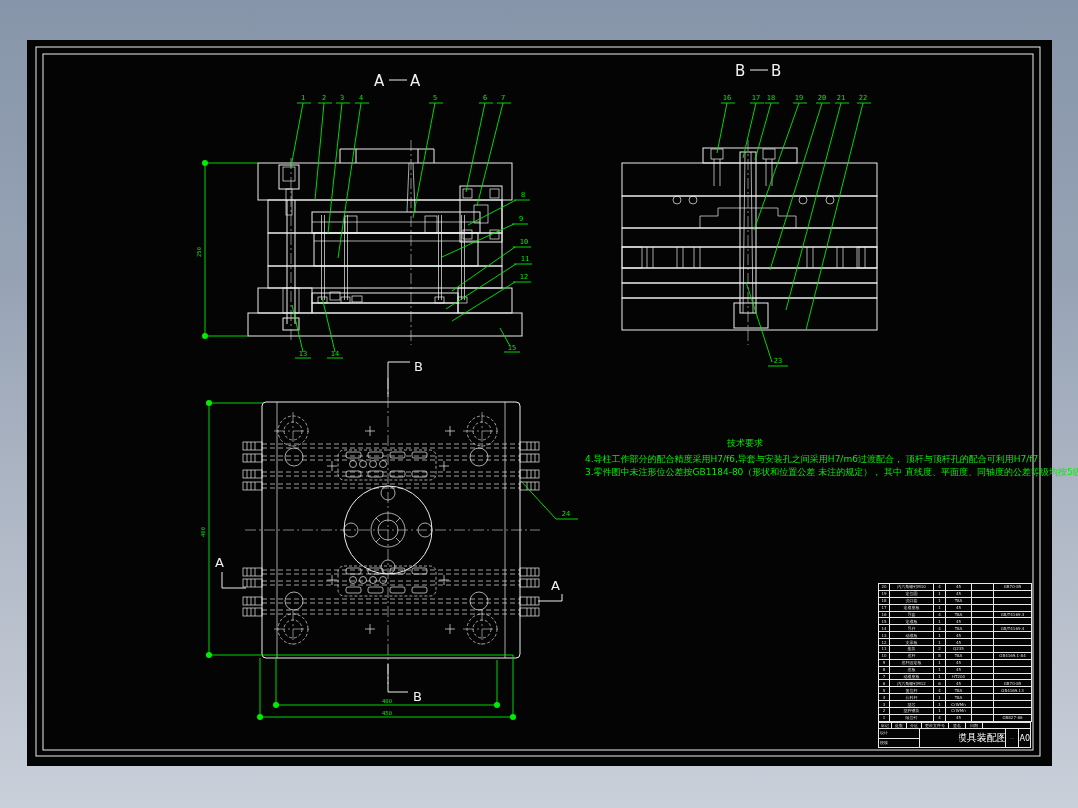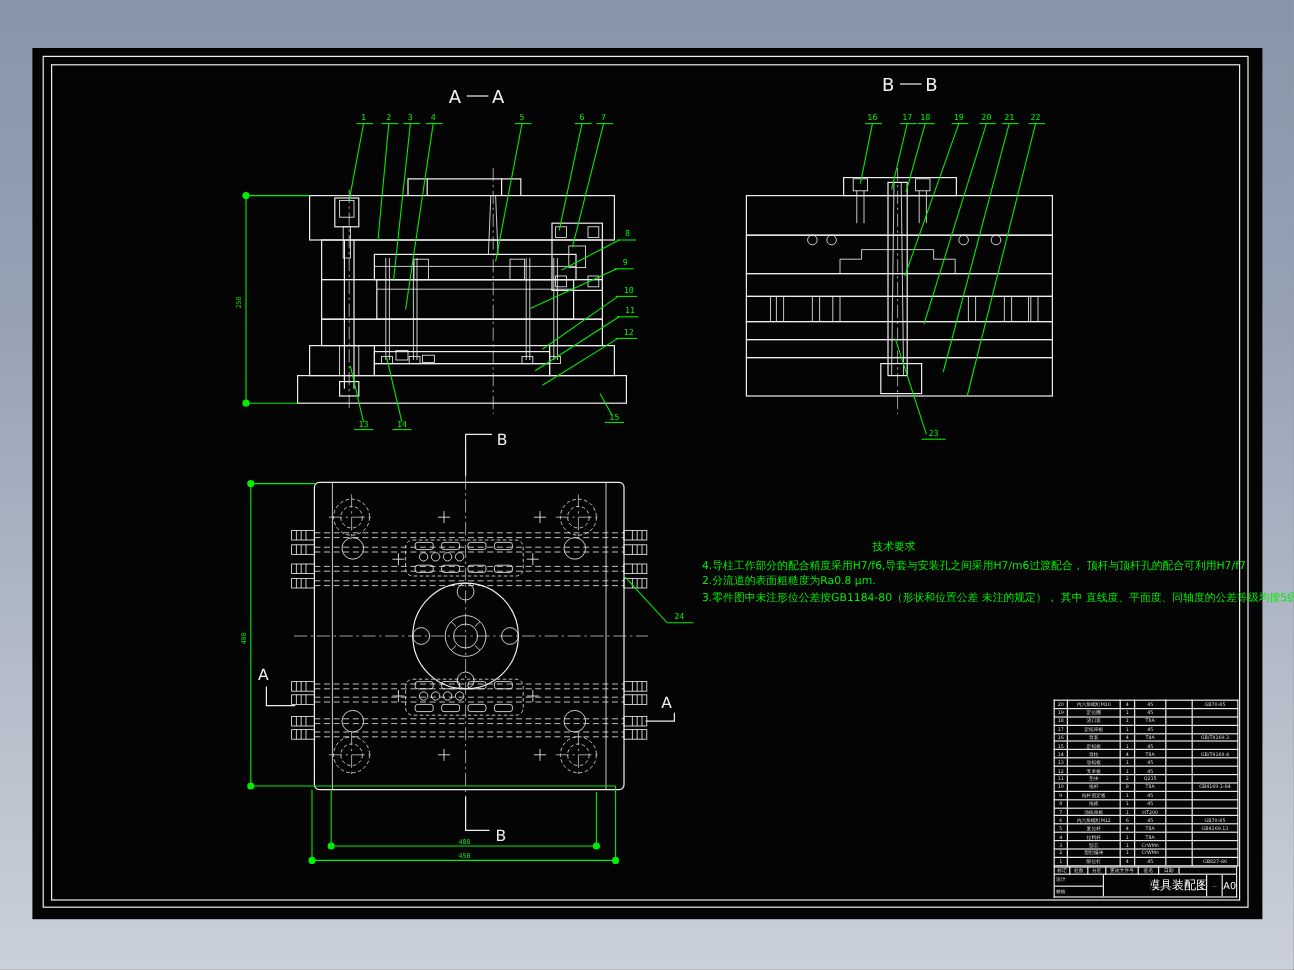--- a/index.html
+++ b/index.html
@@ -11,21 +11,21 @@
   .w{stroke:#eeeeee;stroke-width:1;fill:none;}
   .wt{stroke:#eeeeee;stroke-width:0.7;fill:none;}
   .cl{stroke:#d8d8d8;stroke-width:0.6;fill:none;stroke-dasharray:11 3 2 3;}
   .dsh{stroke:#e0e0e0;stroke-width:0.7;fill:none;stroke-dasharray:5 3;}
   .dsh2{stroke:#e0e0e0;stroke-width:0.7;fill:none;stroke-dasharray:3 2;}
   .gl{stroke:#00ee00;stroke-width:0.9;fill:none;}
   .gt{fill:#00ee00;font-size:7px;font-family:"DejaVu Sans Mono",monospace;text-anchor:middle;}
   .gdim{fill:#00ee00;font-size:5.5px;font-family:"DejaVu Sans Mono",monospace;text-anchor:middle;}
   .vt{fill:#f2f2f2;font-size:15px;font-family:"DejaVu Sans",sans-serif;}
   .st{fill:#f2f2f2;font-size:13px;font-family:"DejaVu Sans",sans-serif;}
-  .techreq{position:absolute;left:585px;top:450px;width:430px;color:#00ee00;
+  .techreq{position:absolute;left:585px;top:437px;width:430px;color:#00ee00;
     font-size:9px;line-height:13.5px;white-space:nowrap;}
   .techreq .tr-title{text-align:center;width:320px;margin:0 0 2px 0;}
   table.parts{position:absolute;left:878px;top:583px;width:153px;border-collapse:collapse;table-layout:fixed;}
   table.parts td{border:0.8px solid #e8e8e8;color:#ddd;font-size:4px;line-height:5px;height:5.9px;
     padding:0;margin:0;overflow:hidden;white-space:nowrap;text-align:center;}
   table.parts col.c1{width:11px}table.parts col.c2{width:44px}table.parts col.c3{width:12px}
   table.parts col.c4{width:26px}table.parts col.c5{width:22px}table.parts col.c6{width:38px}
   .tblock{position:absolute;left:878px;top:722px;width:153px;height:25px;color:#ddd;font-size:4px;}
   .tblock .strip{display:flex;height:7px;}
   .tblock .strip div{border:0.8px solid #e8e8e8;border-right:none;overflow:hidden;
@@ -438,21 +438,20 @@
       <text class="gdim" x="387" y="715">450</text>
 
       <polyline class="gl" points="521,481 556,519 578,519"></polyline>
       <text class="gt" x="566" y="516">24</text>
     </g>
   </svg>
 
   <div class="techreq">
     <div class="tr-title">技术要求</div>
     <div>4.导柱工作部分的配合精度采用H7/f6,导套与安装孔之间采用H7/m6过渡配合， 顶杆与顶杆孔的配合可利用H7/f7.</div>
-    <div>2.分流道的表面粗糙度为Ra0.8 μm.</div>
     <div>3.零件图中未注形位公差按GB1184-80（形状和位置公差 未注的规定）， 其中 直线度、平面度、同轴度的公差等级均按5级.</div>
   </div>
 
   <table class="parts">
     <colgroup>
         <col class="c1">
         <col class="c2">
         <col class="c3">
         <col class="c4">
         <col class="c5">

